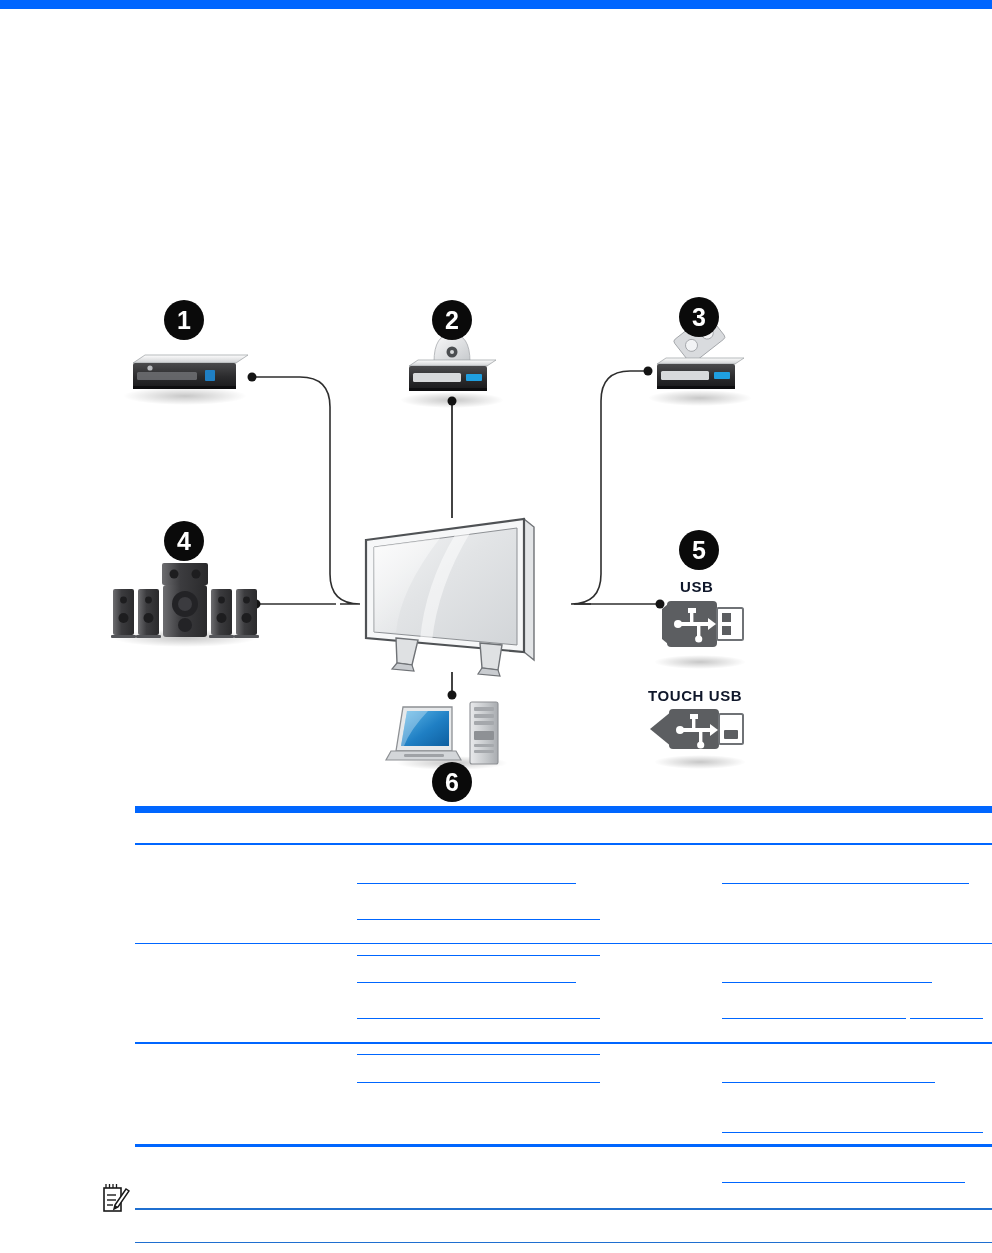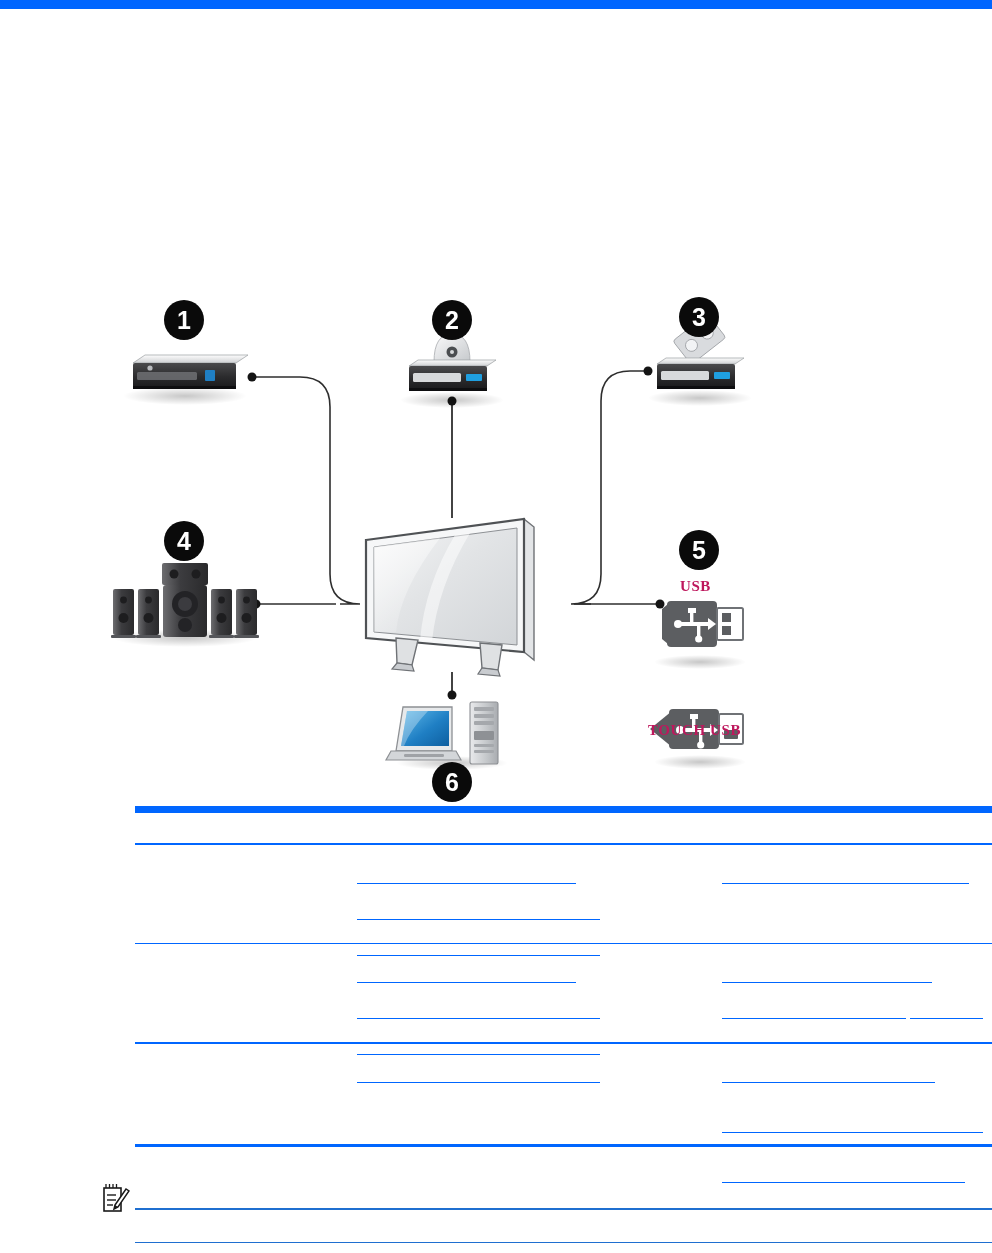--- a/index.html
+++ b/index.html
@@ -34,24 +34,24 @@
     line-height: 40px;
     text-align: center;
     font-family: "Liberation Sans", sans-serif;
   }
 
   
   .port-label {
     position: absolute;
     font-size: 15px;
     font-weight: bold;
-    color: #be185d;
+    color: #0f172a;
     letter-spacing: 0.6px;
     white-space: nowrap;
-    font-family: Liberation Serif, serif;
+    font-family: Liberation Sans, sans-serif;
   }
 
   
   .ref-table {
     position: absolute;
     left: 135px; top: 806px;
     width: 857px;
   }
   .tbl-head-rule { width: 100%; height: 7px; background: #0066ff; }
   .tbl-rule { width: 100%; height: 1.6px; background: #0066ff; }
@@ -321,21 +321,21 @@
     </svg>
 
     <div class="badge" style="left:164px; top:300px;">1</div>
     <div class="badge" style="left:432px; top:300px;">2</div>
     <div class="badge" style="left:679px; top:297px;">3</div>
     <div class="badge" style="left:164px; top:521px;">4</div>
     <div class="badge" style="left:679px; top:530px;">5</div>
     <div class="badge" style="left:432px; top:762px;">6</div>
 
     <div class="port-label" style="left:680px; top:578px;">USB</div>
-    <div class="port-label" style="left:648px; top:722px;">TOUCH USB</div>
+    <div class="port-label" style="left:648px; top:687px;">TOUCH USB</div>
   </div>
 
   <div class="ref-table">
 
     <div class="tbl-head-rule"></div>
 
     <div class="tbl-row">
       <div class="tbl-cell col-a hdr-pad"></div>
       <div class="tbl-cell col-b hdr-pad"></div>
       <div class="tbl-cell col-c hdr-pad"></div>

